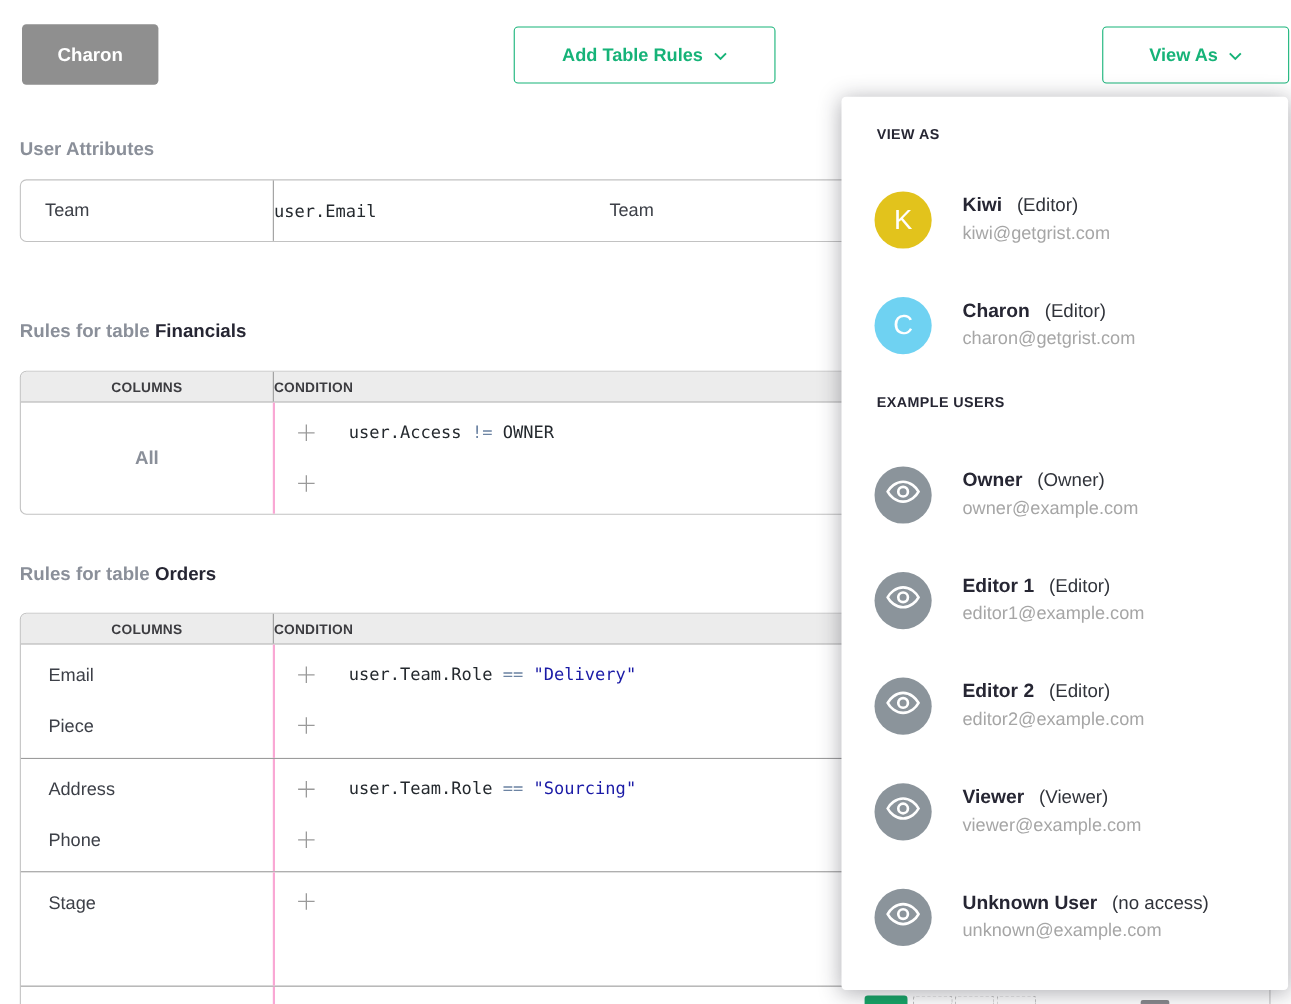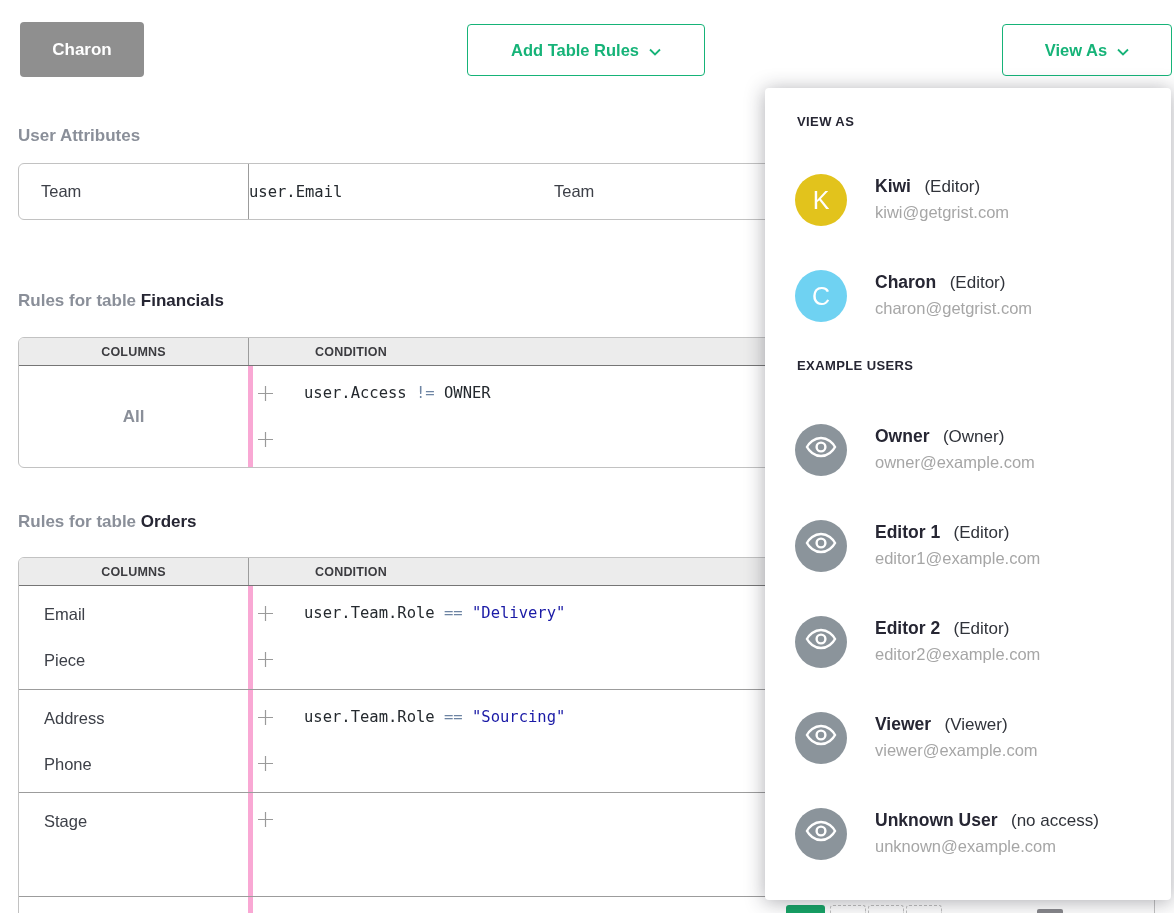--- a/index.html
+++ b/index.html
@@ -27,21 +27,21 @@
 
   
   .tbl { position:absolute; left:18px; width:1137px; background:#fff;
     border:1px solid #c2c2c2; border-radius:6px; }
   .tbl-header { display:flex; height:28px; background:#ececec;
     border-bottom:1px solid #757575; border-radius:5px 5px 0 0; align-items:stretch; }
   .hcell { display:flex; align-items:center; font-size:12.5px; font-weight:bold;
     color:#3c3c40; letter-spacing:0.2px; }
   .c1 { width:229px; flex:none; justify-content:center; text-align:center; }
   .c2 { border-left:1px solid #9c9c9c; flex:1; }
-  .c2.hcell { padding-left:66px; }
+  .c2.hcell { }
   .ua-c2 { width:293px; flex:none; border-left:1px solid #9c9c9c; }
   .ua-c2.hcell { padding-left:22px; }
   .ua-c3 { flex:1; }
   .ua-c3.hcell { padding-left:13px; }
   .tbl-row { display:flex; }
   .tbl-row + .tbl-row { border-top:1px solid #9c9c9c; }
 
   
   .ua-row { height:55px; }
   .ua-name { width:229px; flex:none; display:flex; align-items:center;
@@ -50,21 +50,21 @@
     align-items:center; 
     font-family:"DejaVu Sans Mono", monospace; font-size:15.5px; color:#24292e; }
   .ua-lookup { flex:1; display:flex; align-items:center; padding-left:13px;
     font-size:16.5px; color:#3d4048; }
 
   
   .cols-cell { width:229px; flex:none; padding:19px 0 0 25px; display:flex;
     flex-direction:column; gap:27px; font-size:16.5px; color:#3d4048; }
   .cols-cell.center-all { align-items:center; justify-content:center; padding:0;
     font-weight:bold; color:#8a8f99; font-size:17px; }
-  .cond-cell { flex:1; border-left:5px solid #f9a8d4; padding:18px 0 0 4px;text-align:center; }
+  .cond-cell { flex:1; border-left:2px solid #f9a8d4; padding:18px 0 0 20px;text-align:center; }
   .cond-line { display:flex; align-items:center; gap:30px; }
   .cond-line + .cond-line { margin-top:29px; }
   .code { font-family:"DejaVu Sans Mono", monospace; font-size:15.5px;
     white-space:pre; overflow:hidden; }
   .tok-p { color:#24292e; }
   .tok-o { color:#6d84a3; }
   .tok-s { color:#1a1aa6; }
   .tok-k { color:#a626a4; }
   .plus-btn { width:17px; height:17px; flex:none; cursor:pointer; }
 

